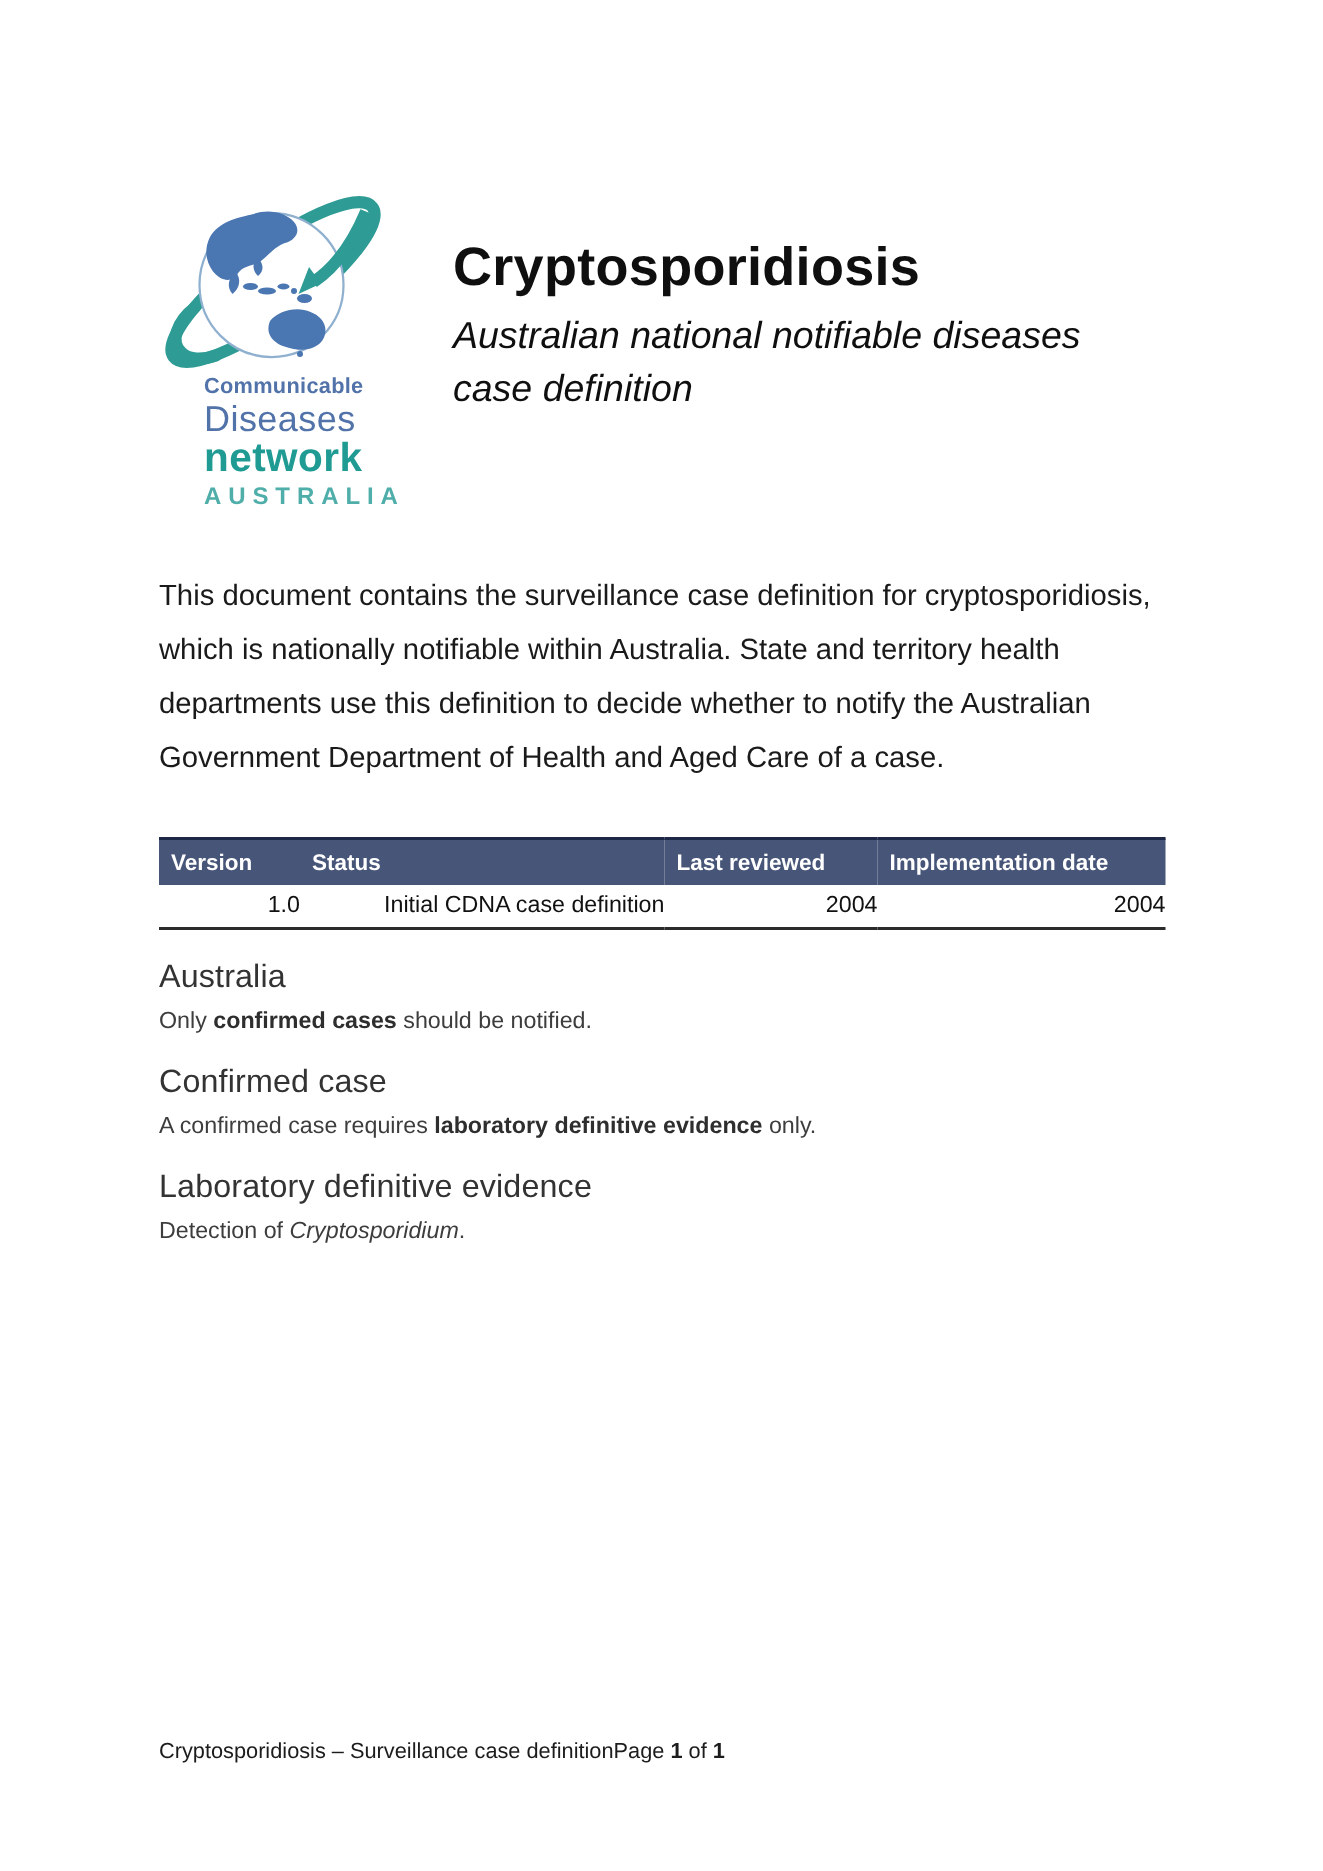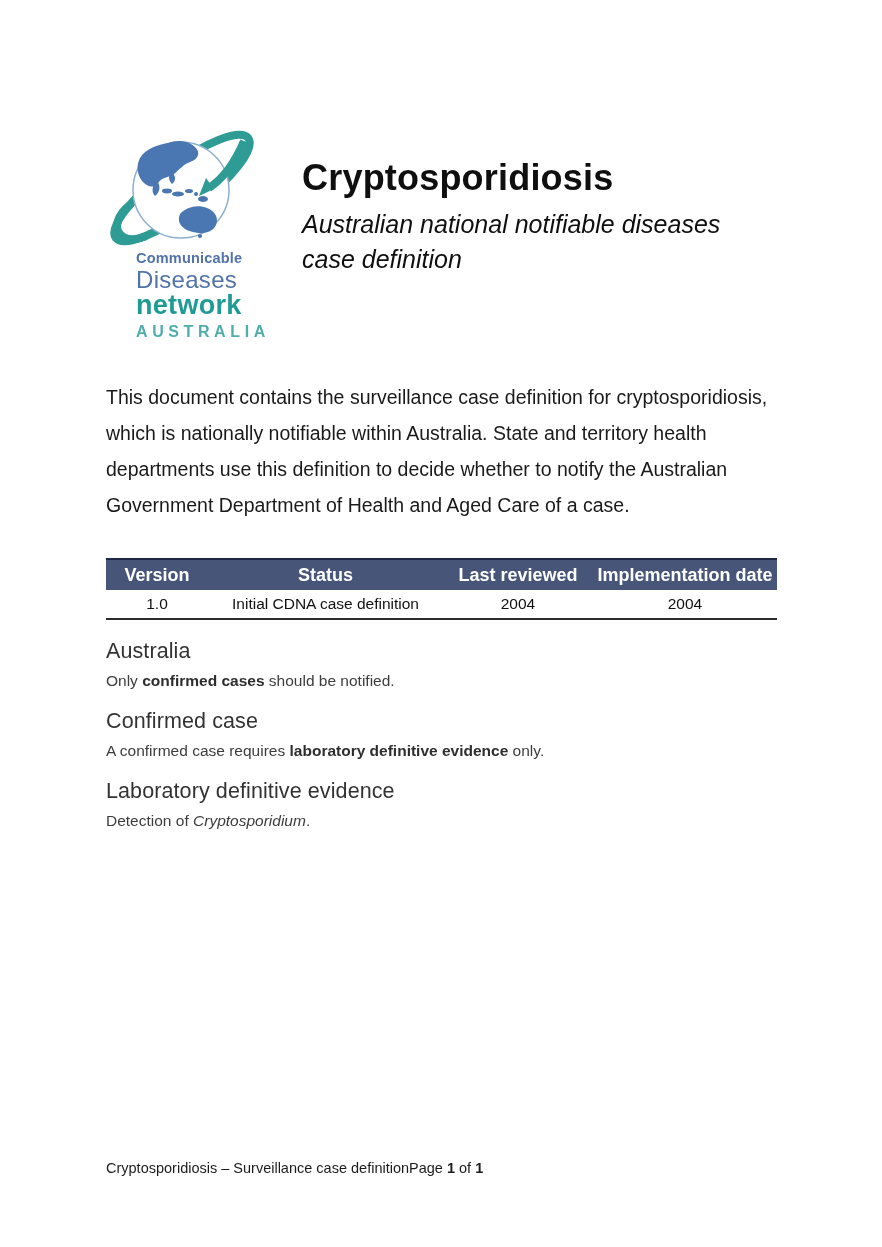--- a/index.html
+++ b/index.html
@@ -22,25 +22,25 @@
   .doc-title{margin:0;font-size:36px;font-weight:700;color:#0f0f0f;line-height:44px;letter-spacing:.2px;}
   .doc-subtitle{margin:7px 0 0 0;font-size:25px;font-weight:400;color:#0f0f0f;line-height:35px;width:430px;font-style:italic;}
 
   
   .intro{left:106px;top:359px;width:674px;font-size:19.5px;line-height:36px;color:#1a1a1a;}
 
   
   .version-table{left:106px;top:558px;width:671px;border-collapse:collapse;table-layout:fixed;}
   .version-table thead tr{background:#475579;}
   .version-table th{
-    color:#ffffff;font-weight:700;font-size:18px;text-align:center;
+    color:#ffffff;font-weight:700;font-size:15px;text-align:left;
     padding:0 0 0 8px;height:30px;border-top:2px solid #1F2747;
   }
   .version-table td{
-    font-size:15.5px;color:#111;text-align:center;padding:0 0 0 8px;height:28px;
+    font-size:15.5px;color:#111;text-align:right;padding:0 0 0 8px;height:28px;
     border-bottom:2px solid #2b2b2b;background:#ffffff;
   }
 
   
   .section h2{margin:0;font-size:21.5px;font-weight:400;color:#333;line-height:30px;letter-spacing:.1px;}
   .section p{margin:5px 0 0 0;font-size:15.5px;color:#3d3d3d;line-height:20px;}
   .section p strong{color:#2e2e2e;}
   .sec-1{left:106px;top:636px;width:674px;}
   .sec-2{left:106px;top:706px;width:674px;}
   .sec-3{left:106px;top:776px;width:674px;}

